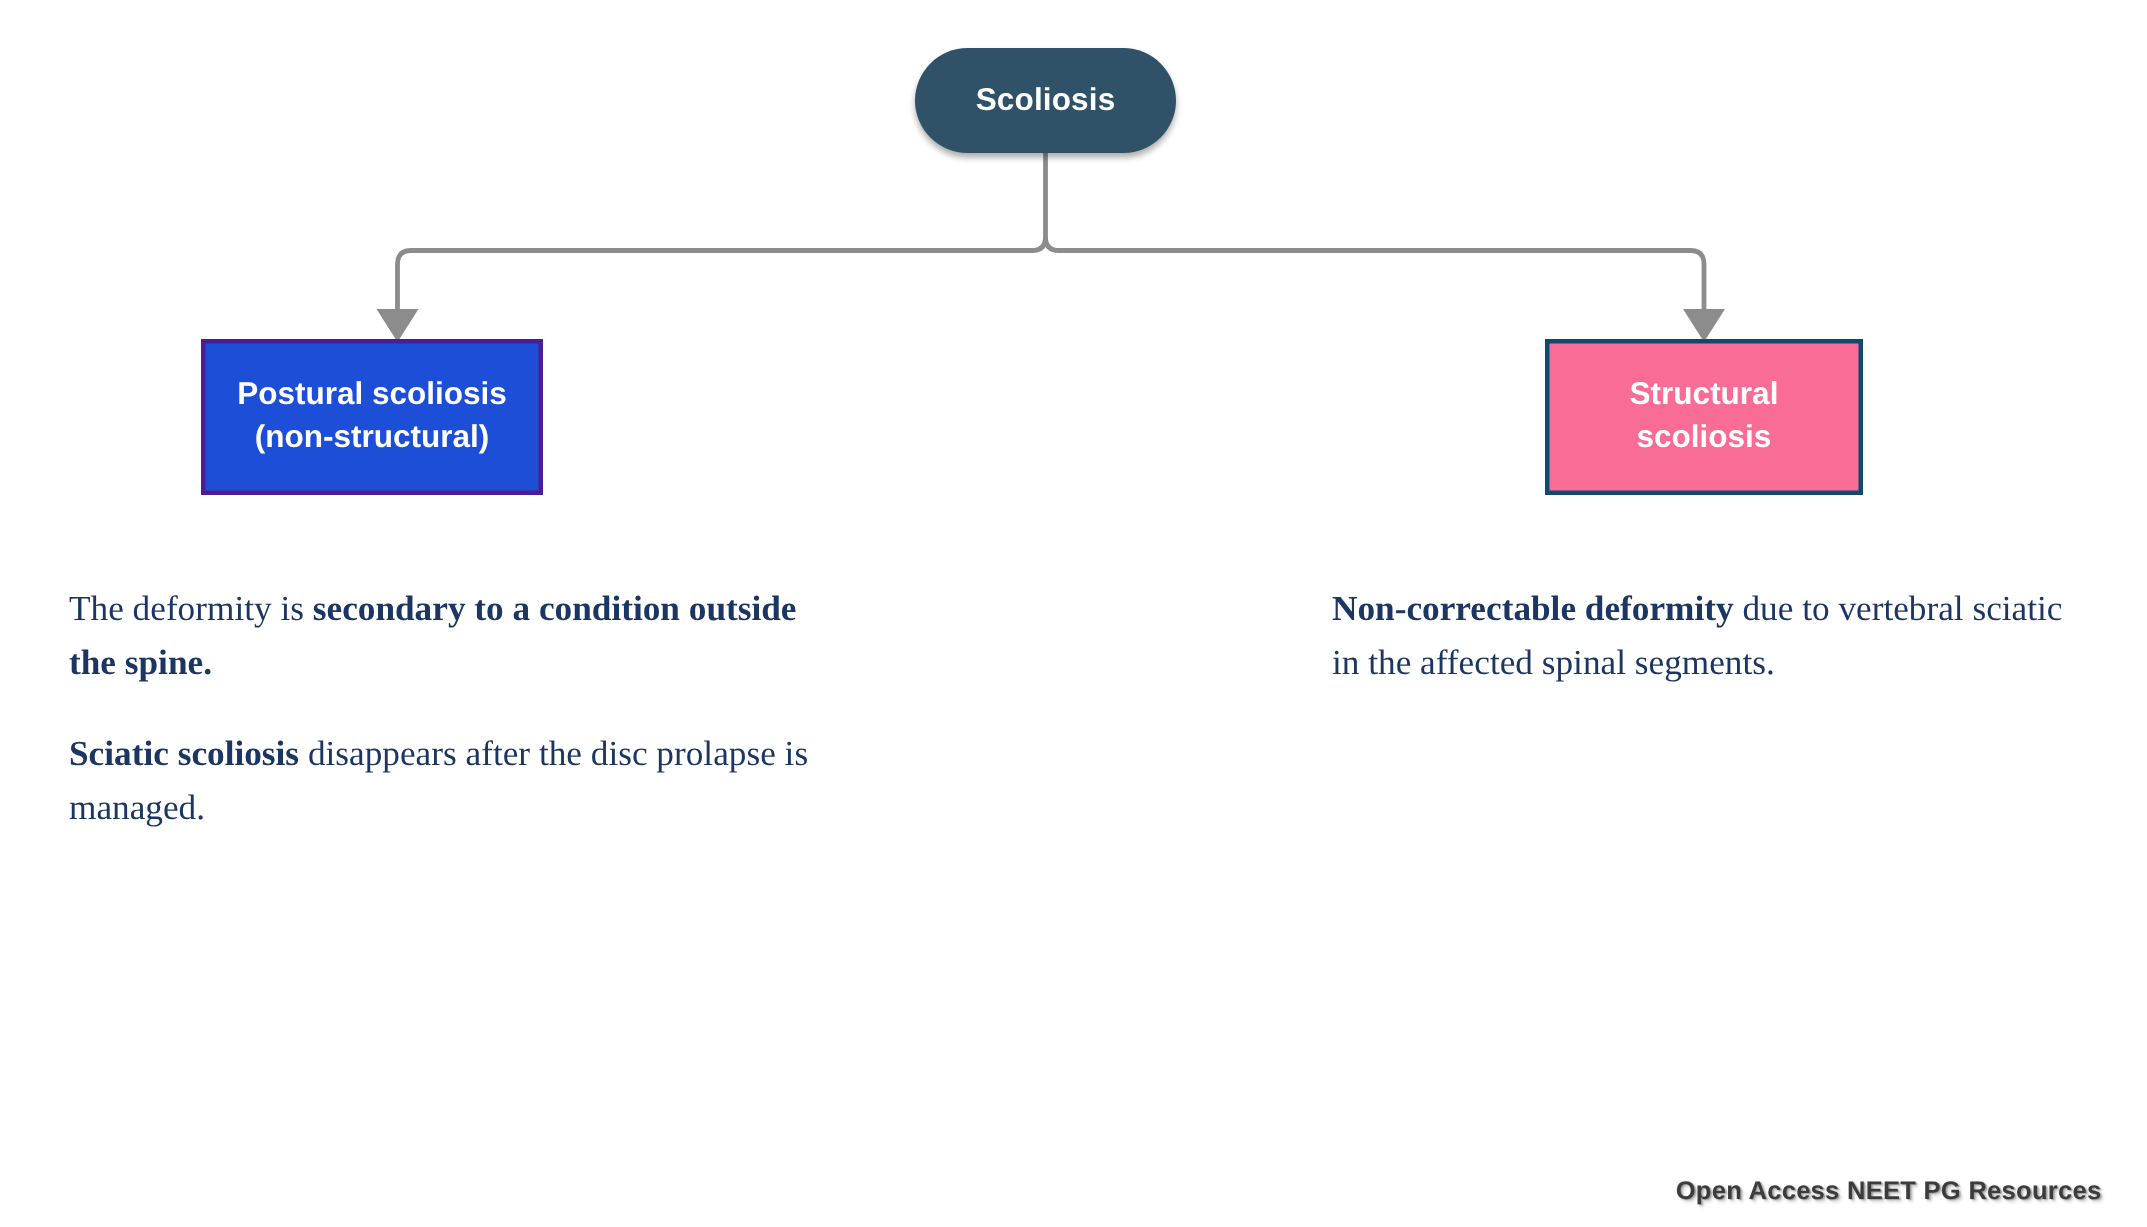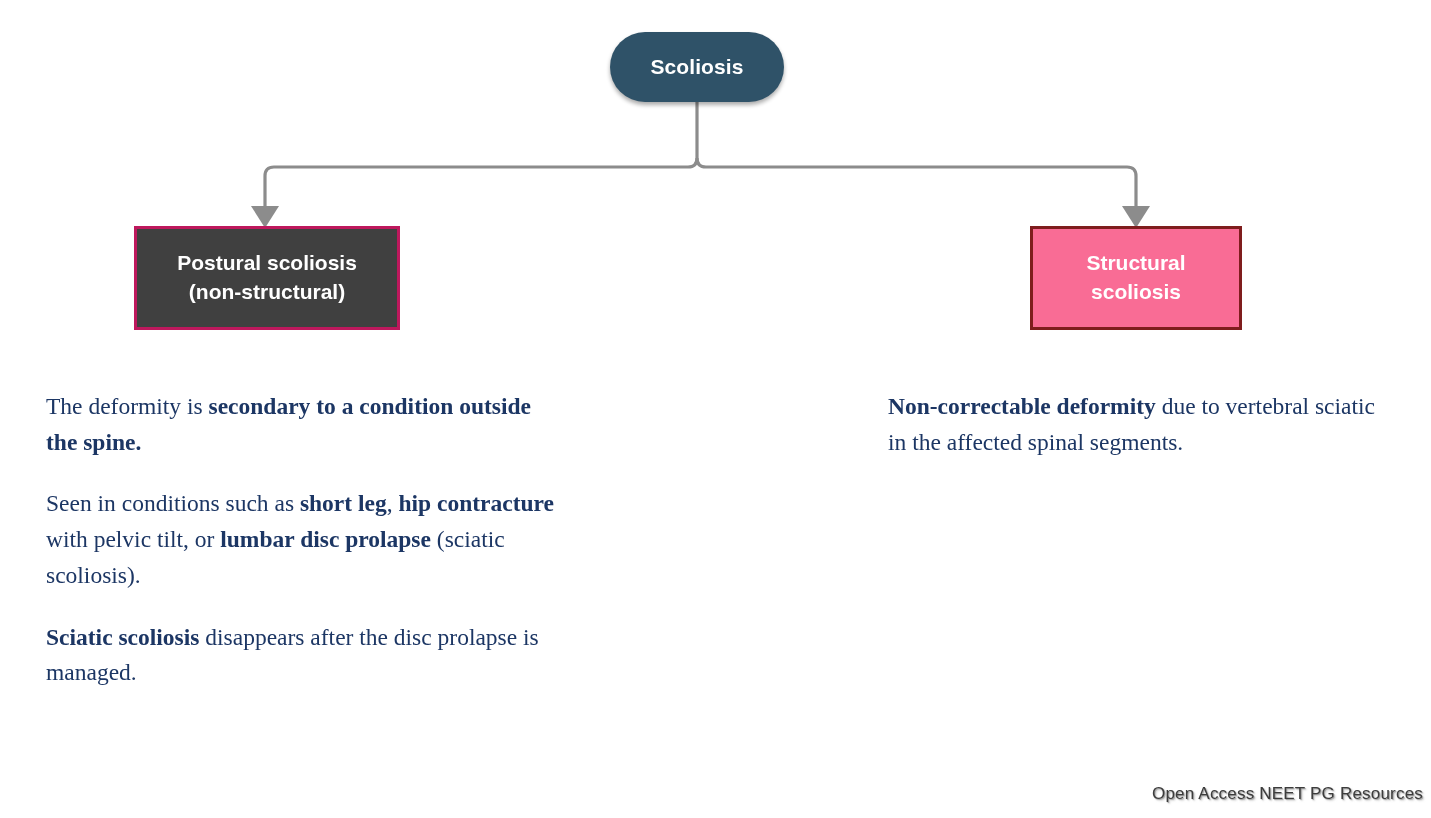--- a/index.html
+++ b/index.html
@@ -66,33 +66,33 @@
     color: #ffffff;
     font-size: 21px;
     font-weight: bold;
     text-align: center;
     line-height: 1.38;
   }
 
   #box-postural {
     left: 134px;
     top: 226px;
-    width: 266px;
+    width: 228px;
     height: 104px;
-    background: #404040;
-    border: 3px solid #be185d;
+    background: #1d4ed8;
+    border: 3px solid #4c1d95;
   }
 
   #box-structural {
     left: 1030px;
     top: 226px;
     width: 212px;
     height: 104px;
     background: #F96C95;
-    border: 3px solid #7f1d1d;
+    border: 3px solid #0c4a6e;
   }
 
   
   .text-col {
     position: absolute;
     color: #1C3664;
     font-size: 23.5px;
     line-height: 1.52;
   }
   .text-col p {
@@ -110,24 +110,24 @@
   }
   #col-right {
     left: 888px;
     top: 389px;
     width: 500px;
   }
 
   
   #watermark {
     position: absolute;
-    right: 8px;
+    right: 30px;
     bottom: 14px;
     font-size: 17px;
-    font-weight: normal;
+    font-weight: bold;
     color: #3C3C3C;
     letter-spacing: 0.2px;
     text-shadow: 1px 1px 1px rgba(150,150,150,0.95),
                  2px 2px 2px rgba(190,190,190,0.6);
     white-space: nowrap;
   }
 </style>
 </head>
 <body>
 
@@ -160,21 +160,20 @@
 
   <div class="branch-box" id="box-structural">
     <span class="node-label">
       <span>Structural</span><br>
       <span>scoliosis</span>
     </span>
   </div>
 
   <div class="text-col" id="col-left">
       <p><span>The deformity is </span><b>secondary to a condition outside the spine.</b></p>
-      <p><span>Seen in conditions such as </span><b>short leg</b><span>, </span><b>hip contracture</b><span> with pelvic tilt, or </span><b>lumbar disc prolapse</b><span> (sciatic scoliosis).</span></p>
       <p><b>Sciatic scoliosis</b><span> disappears after the disc prolapse is managed.</span></p>
     </div>
 
   <div class="text-col" id="col-right">
       <p><b>Non-correctable deformity</b><span> due to vertebral sciatic in the affected spinal segments.</span></p>
     </div>
 
   <div id="watermark">Open Access NEET PG Resources</div>
 
 </div>

